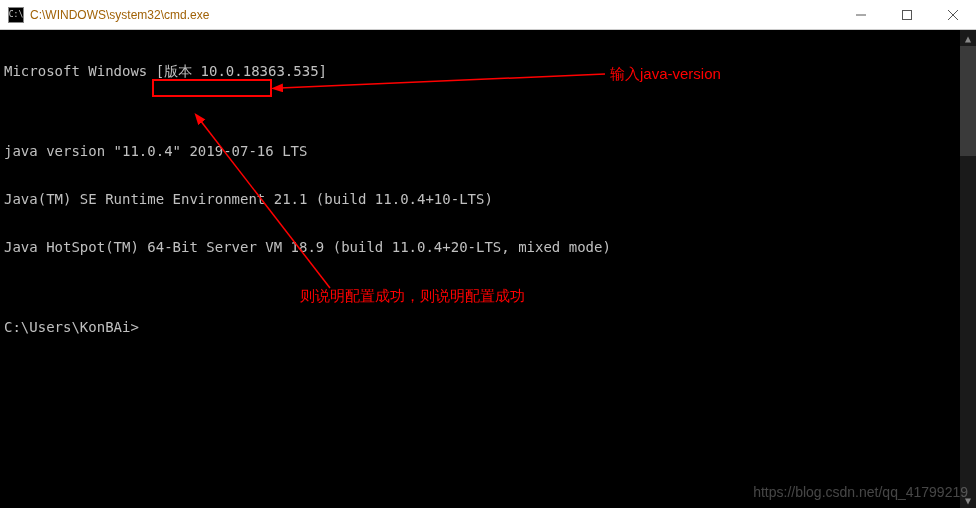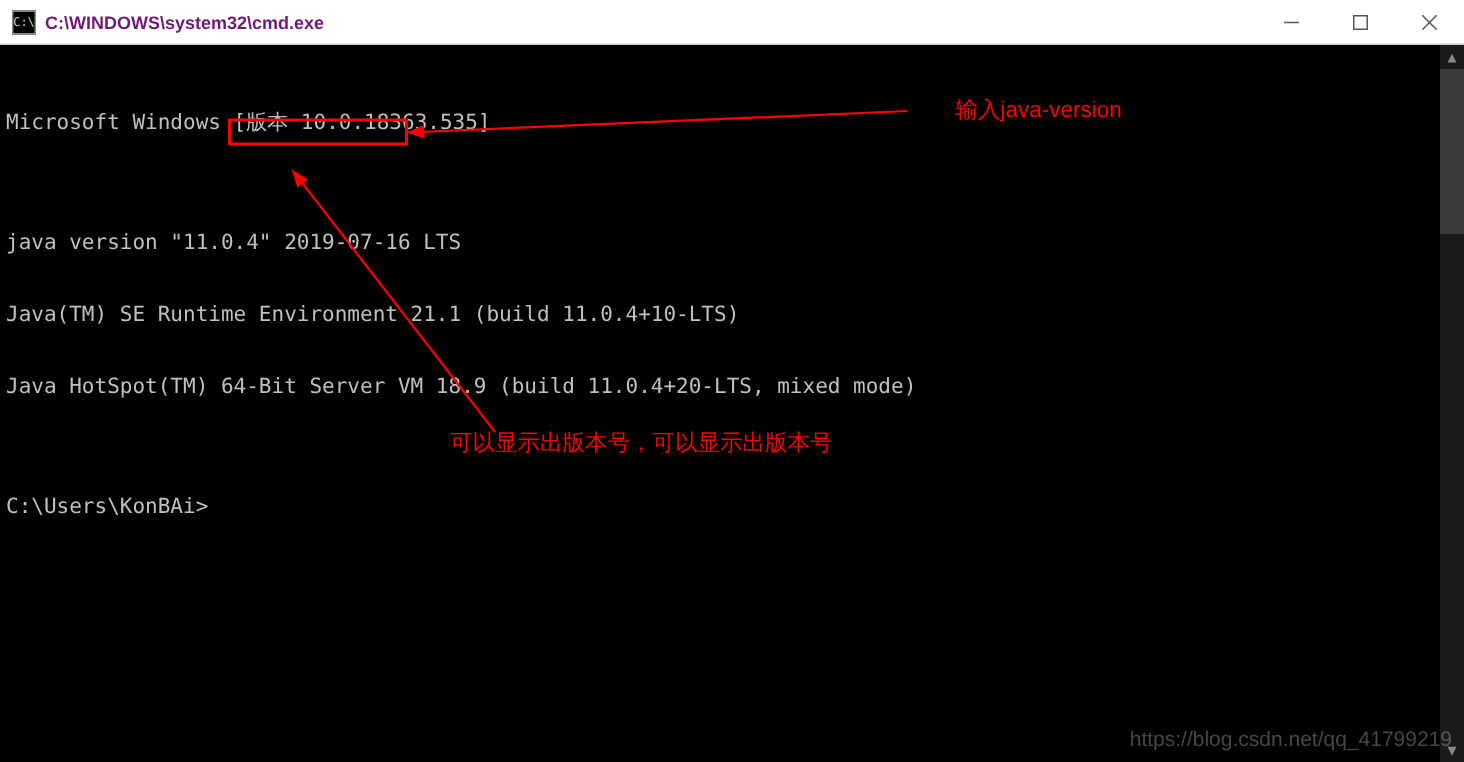--- a/index.html
+++ b/index.html
@@ -26,23 +26,22 @@
       border: 1px solid #888;
       display: flex;
       align-items: center;
       justify-content: center;
       font-size: 8px;
       color: #ccc;
     }
     .titlebar-title {
       flex: 1;
       font-size: 12px;
-      color: #701a75;
+      color: #a16207;
       font-family: "Segoe UI", sans-serif;
-      font-weight: bold;
     }
     .window-controls {
       display: flex;
       height: 100%;
     }
     .window-btn {
       width: 46px;
       height: 30px;
       display: flex;
       align-items: center;
@@ -50,21 +49,21 @@
       color: #555;
       font-size: 14px;
       cursor: pointer;
     }
     .window-btn svg { stroke: #555; stroke-width: 1; fill: none; }
     .terminal {
       background: #000;
       color: #c0c0c0;
       font-size: 14px;
       line-height: 16px;
-      padding: 12px 4px;
+      padding: 1px 4px;
       font-family: "NSimSun", "SimSun", "Consolas", monospace;
       white-space: pre;
       position: relative;
       height: calc(100% - 30px);
     }
     .line { white-space: pre; }
     .highlight-box {
       position: absolute;
       border: 2px solid #ff0000;
       pointer-events: none;
@@ -147,22 +146,22 @@
   <div class="line">java version "11.0.4" 2019-07-16 LTS</div>
   <div class="line">Java(TM) SE Runtime Environment 21.1 (build 11.0.4+10-LTS)</div>
   <div class="line">Java HotSpot(TM) 64-Bit Server VM 18.9 (build 11.0.4+20-LTS, mixed mode)</div>
   <div class="line"></div>
   <div class="line">C:\Users\KonBAi&gt;</div>
 
   
   <div class="highlight-box" style="left:152px; top:49px; width:120px; height:18px;"></div>
 
   
-  <div class="annotation" style="left:610px; top:36px;margin-left:27px;">输入java-version</div>
-  <div class="annotation" style="left:300px; top:258px;">可以显示出版本号，可以显示出版本号</div>
+  <div class="annotation" style="left:610px; top:36px;">输入java-version</div>
+  <div class="annotation" style="left:300px; top:258px;">则说明配置成功，则说明配置成功</div>
 
   
   <svg class="arrow-svg" style="left:0; top:0;" width="700" height="300">
     <defs>
       <marker id="ah1" markerWidth="10" markerHeight="10" refX="2" refY="3" orient="auto">
         <path d="M0,0 L0,6 L8,3 z" fill="#ff0000"></path>
       </marker>
     </defs>
     <line x1="605" y1="44" x2="280" y2="58" stroke="#ff0000" stroke-width="1.5" marker-end="url(#ah1)"></line>
   </svg>

